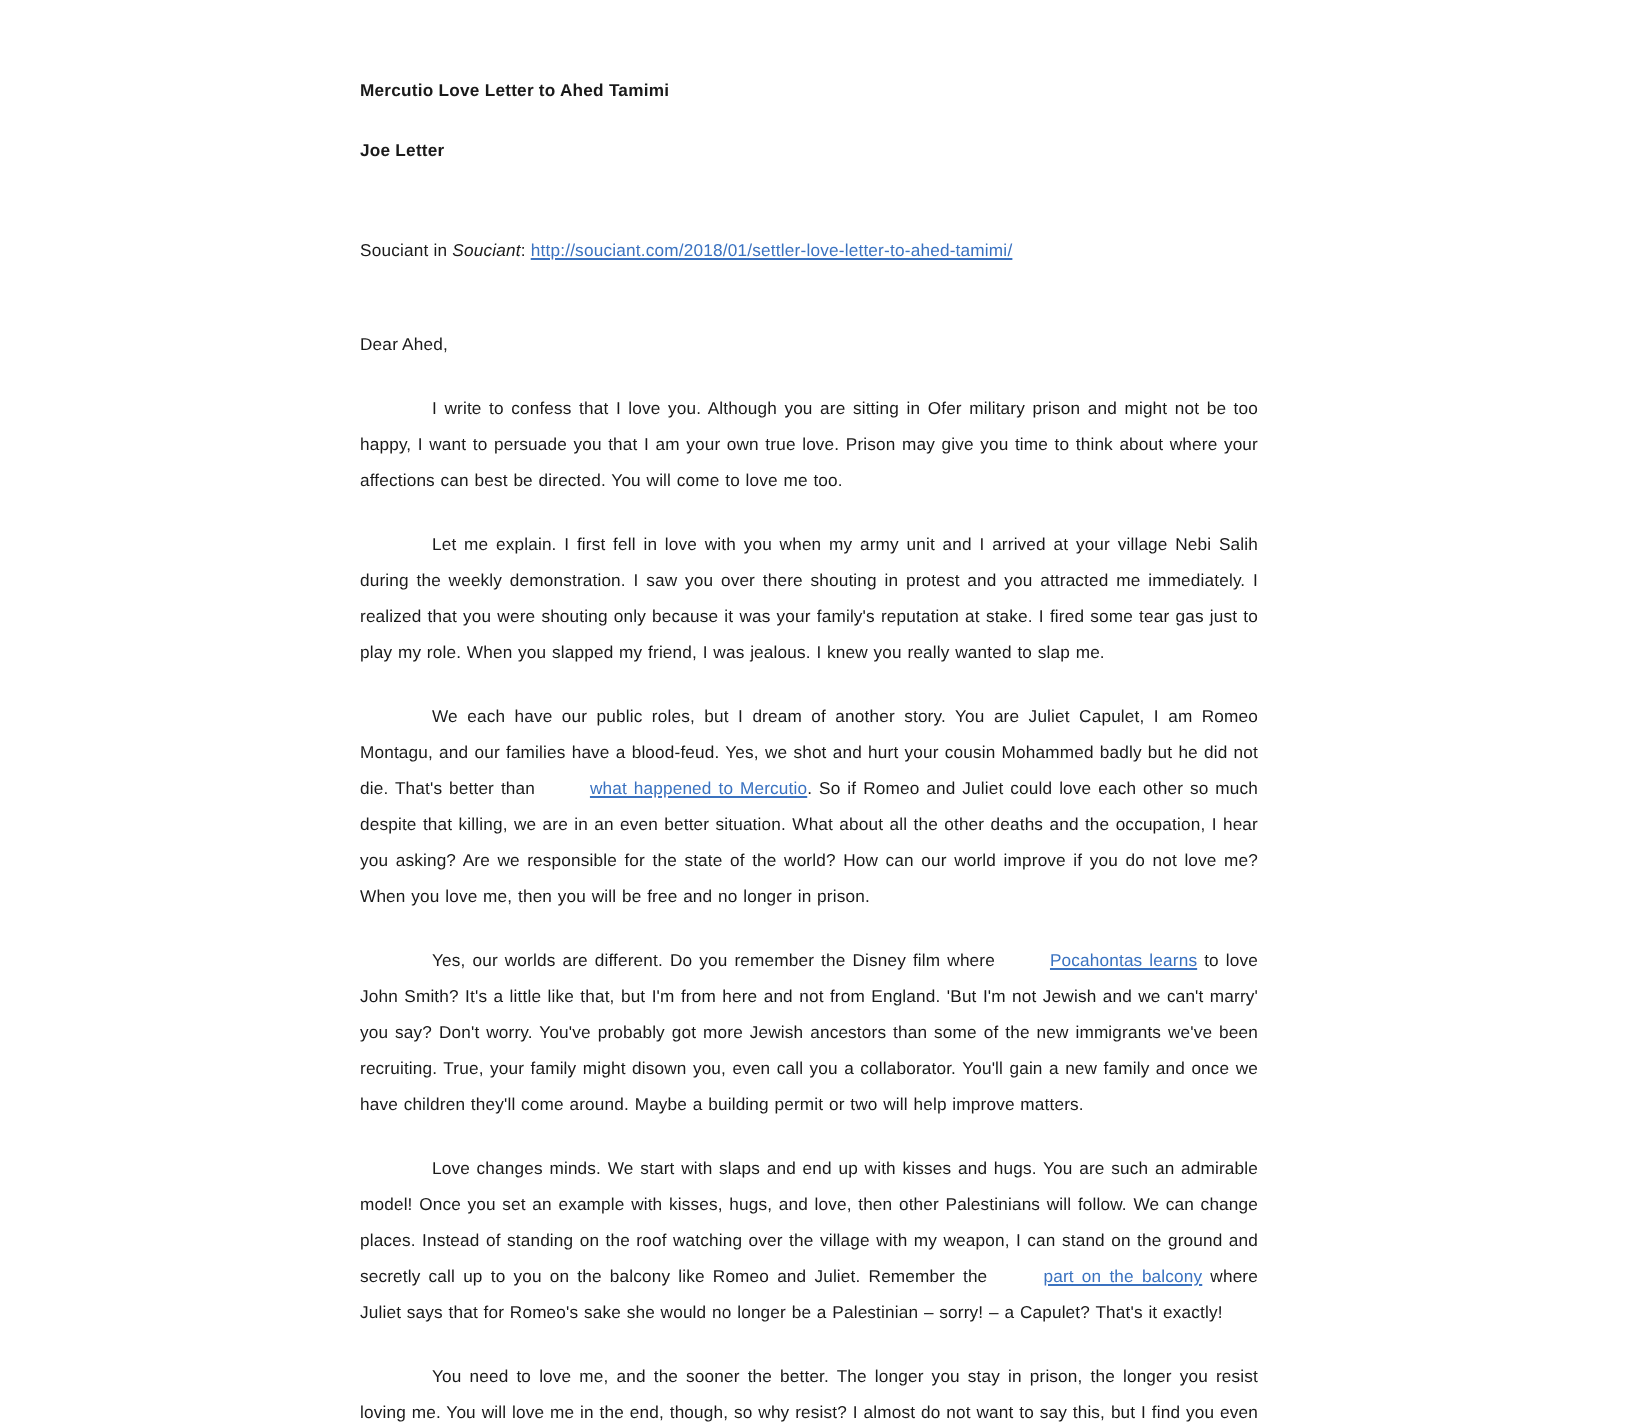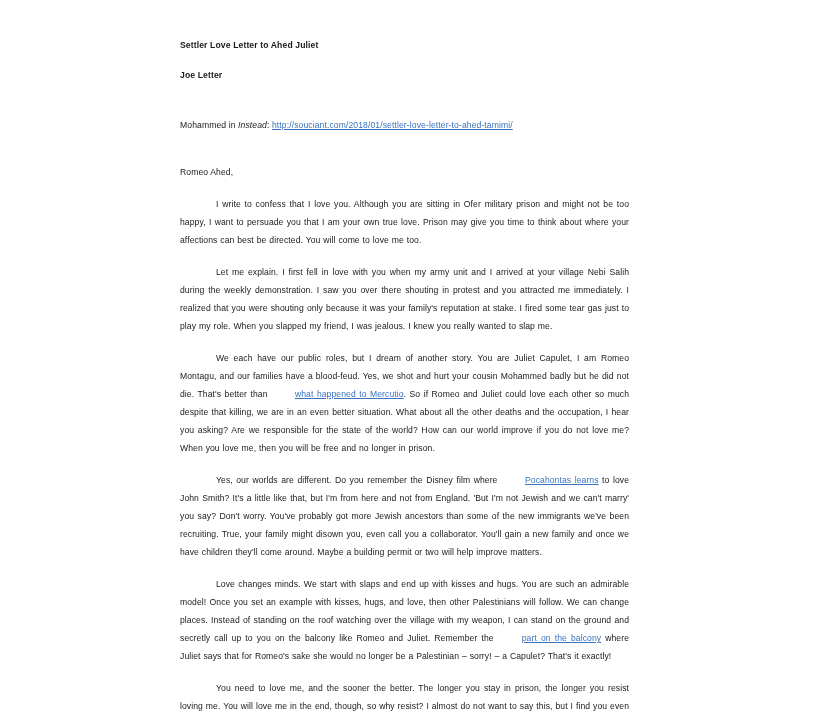--- a/index.html
+++ b/index.html
@@ -80,32 +80,32 @@
     text-decoration: underline;
     word-break: break-all;
   }
 </style>
 </head>
 <body style="background: rgb(255, 255, 255); color: rgb(26, 26, 26);">
 
 <div class="page">
   <div class="doc-body">
 
-    <div class="heading-line">Settler Love Letter to Ahed Juliet</div>
+    <div class="heading-line">Mercutio Love Letter to Ahed Tamimi</div>
 
     <div class="heading-line">Joe Letter</div>
 
     <div class="meta-gap"></div>
 
-    <div class="meta-line"><span>Mohammed in </span><span class="meta-italic">Instead</span><span>:</span>&nbsp;<a class="urllink" href="#" style="color: rgb(58, 114, 192);">http://souciant.com/2018/01/settler-love-letter-to-ahed-tamimi/</a></div>
+    <div class="meta-line"><span>Souciant in </span><span class="meta-italic">Souciant</span><span>:</span>&nbsp;<a class="urllink" href="#" style="color: rgb(58, 114, 192);">http://souciant.com/2018/01/settler-love-letter-to-ahed-tamimi/</a></div>
 
 
     <div class="salutation-gap"></div>
 
-    <div class="salutation">Romeo Ahed,</div>
+    <div class="salutation">Dear Ahed,</div>
 
     <div id="paragraphs">
         <p class="para"><span>I write to confess that I love you.  Although you are sitting in Ofer military prison and might not be too happy, I want to persuade you that I am your own true love.  Prison may give you time to think about where your affections can best be directed.  You will come to love me too.</span></p>
         <p class="para"><span>Let me explain.  I first fell in love with you when my army unit and I arrived at your village Nebi Salih during the weekly demonstration.  I saw you over there shouting in protest and you attracted me immediately.  I realized that you were shouting only because it was your family's reputation at stake.  I fired some tear gas just to play my role.  When you slapped my friend, I was jealous.  I knew you really wanted to slap me.</span></p>
         <p class="para"><span>We each have our public roles, but I dream of another story.  You are Juliet Capulet, I am Romeo Montagu, and our families have a blood-feud.  Yes, we shot and hurt your cousin Mohammed badly but he did not die.  That's better than </span><a class="doclink" href="#" style="color: rgb(58, 114, 192);">what happened to Mercutio</a><span>.  So if Romeo and Juliet could love each other so much despite that killing, we are in an even better situation.  What about all the other deaths and the occupation, I hear you asking?  Are we responsible for the state of the world?  How can our world improve if you do not love me?  When you love me, then you will be free and no longer in prison.</span></p>
         <p class="para"><span>Yes, our worlds are different.  Do you remember the Disney film where </span><a class="doclink" href="#" style="color: rgb(58, 114, 192);">Pocahontas learns</a><span> to love John Smith?  It's a little like that, but I'm from here and not from England.  'But I'm not Jewish and we can't marry' you say?  Don't worry.  You've probably got more Jewish ancestors than some of the new immigrants we've been recruiting.  True, your family might disown you, even call you a collaborator.  You'll gain a new family and once we have children they'll come around.  Maybe a building permit or two will help improve matters.</span></p>
         <p class="para"><span>Love changes minds.  We start with slaps and end up with kisses and hugs.  You are such an admirable model!  Once you set an example with kisses, hugs, and love, then other Palestinians will follow.  We can change places.  Instead of standing on the roof watching over the village with my weapon, I can stand on the ground and secretly call up to you on the balcony like Romeo and Juliet.  Remember the </span><a class="doclink" href="#" style="color: rgb(58, 114, 192);">part on the balcony</a><span> where Juliet says that for Romeo's sake she would no longer be a Palestinian – sorry! – a Capulet?  That's it exactly!</span></p>
         <p class="para"><span>You need to love me, and the sooner the better.  The longer you stay in prison, the longer you resist loving me.  You will love me in the end, though, so why resist?  I almost do not want to say this, but I find you even more adorable when you disagree and resist. It makes me anticipate when you will decide to love me, to love soldiers in the village, to love what you call occupation and we know is liberation.  Loving me will be your liberation, I promise.</span></p>
       </div>
 

